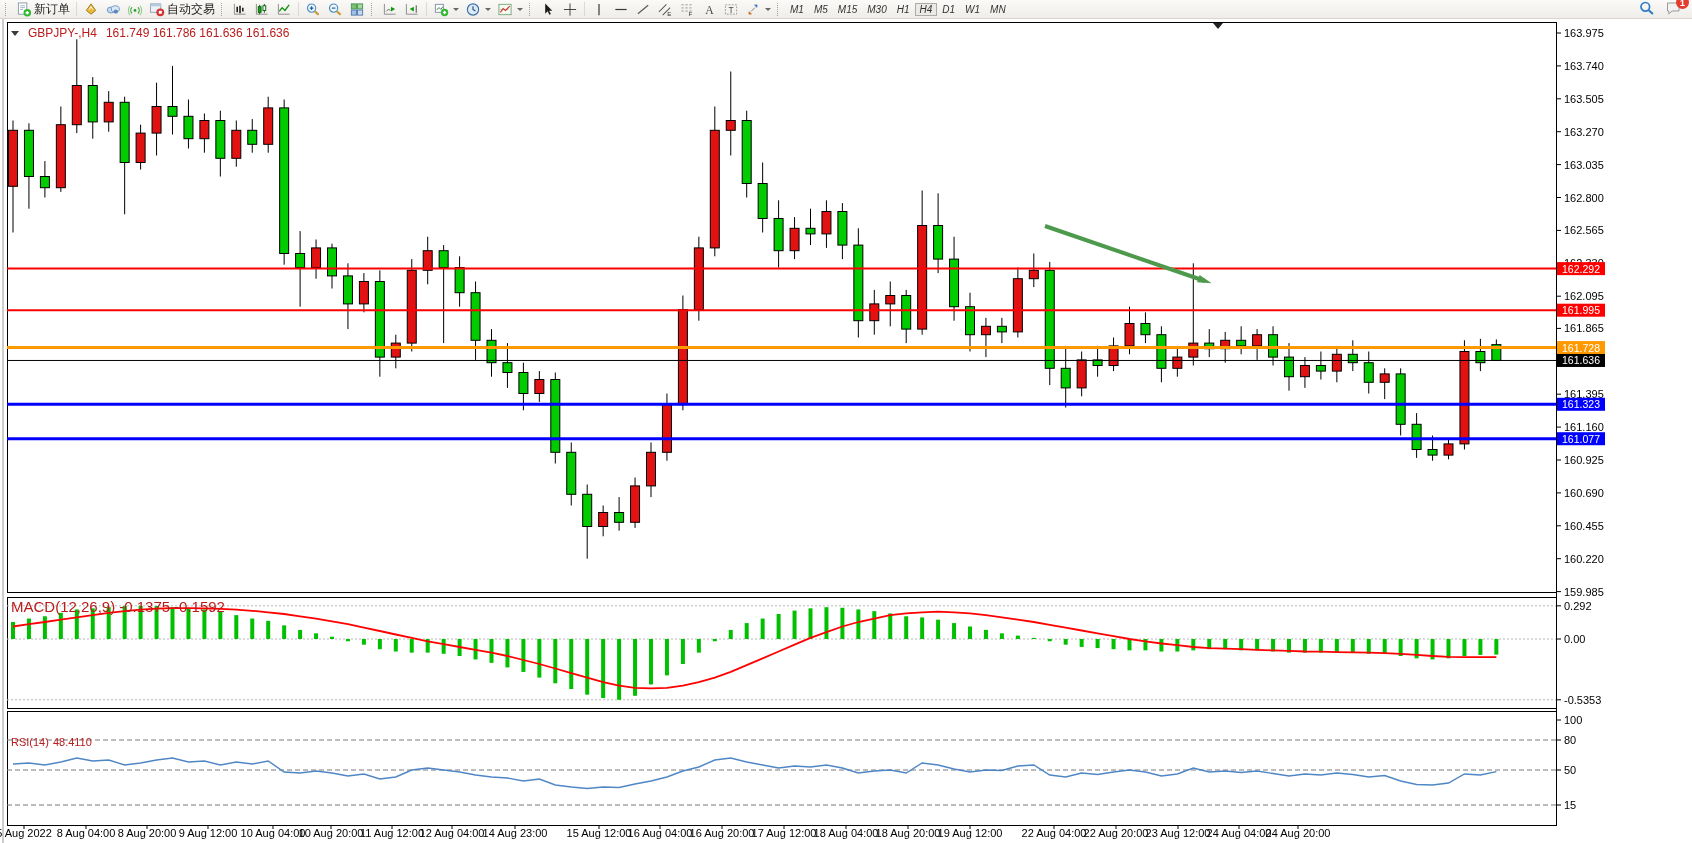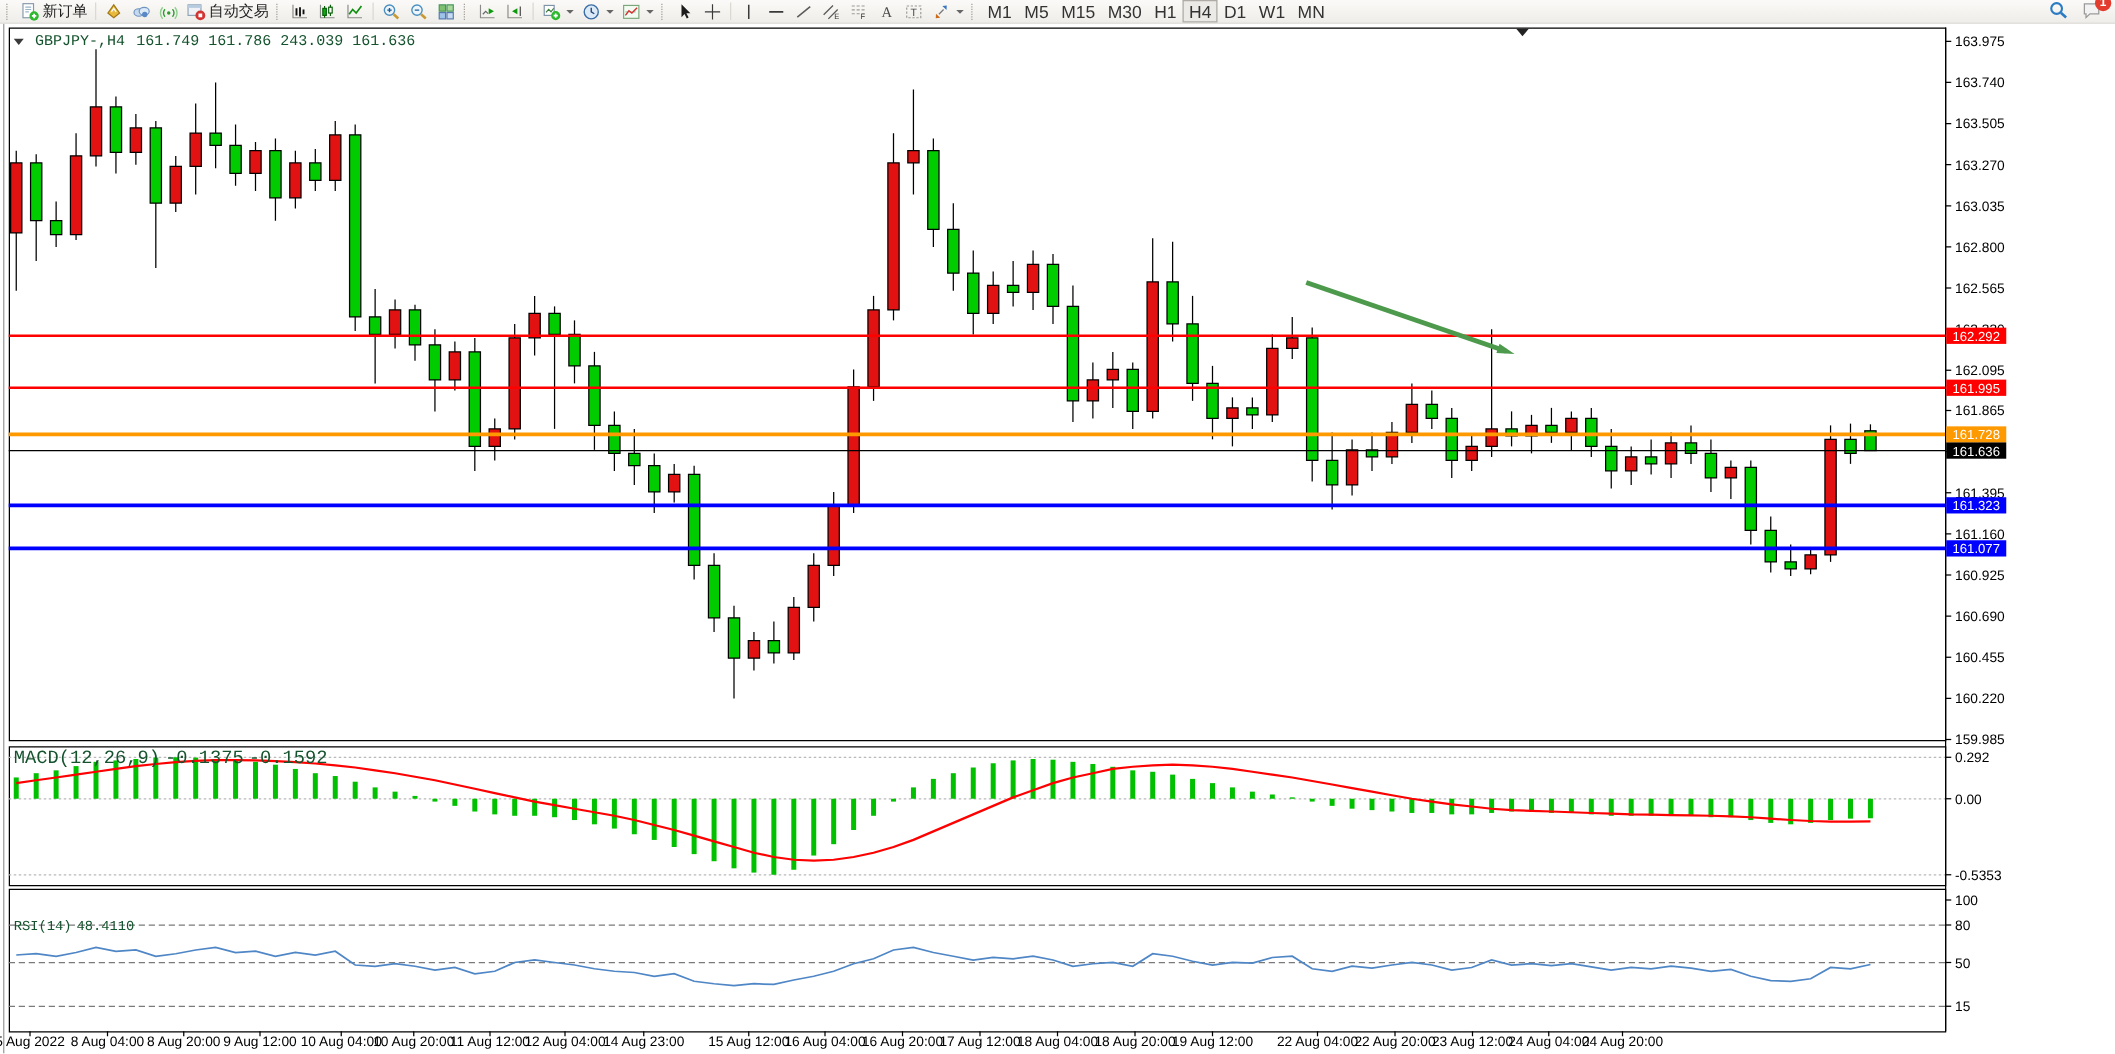--- a/index.html
+++ b/index.html
@@ -7,30 +7,30 @@
        font-family:"Liberation Sans","DejaVu Sans",sans-serif;font-size:11px;color:#111;user-select:none;}
   
   .toolbar{position:absolute;left:0;top:0;width:1692px;height:19px;
            background:linear-gradient(#fbfaf8,#efede9);border-bottom:1px solid #d8d5d0;
            display:flex;align-items:center;padding-left:2px;box-sizing:border-box;}
   .tbtn{display:flex;align-items:center;height:17px;padding:0 3px;gap:2px;cursor:default;}
   .tbtn svg{display:block;}
   .tbtn .lbl{font-size:12px;color:#1d1d1d;white-space:nowrap;}
   .gripper{width:3px;height:13px;border-left:1px dotted #a49f97;margin:0 4px 0 3px;}
   .sep{width:1px;height:14px;background:#dcd8d2;margin:0 3px;}
-  .tf{font-size:14px;color:#333;padding:1px 5px;cursor:default;}
+  .tf{font-size:10px;color:#333;padding:1px 5px;cursor:default;font-style:italic;}
   .tf.active{background:#eceae6;border:1px solid #aeaba5;padding:0 4px;}
   .right-box{margin-left:auto;display:flex;align-items:center;gap:10px;padding-right:10px;}
   .chatwrap{position:relative;}
   .badge{position:absolute;top:-4px;right:-7px;background:#e43b2f;color:#fff;border-radius:8px;
          font-size:9.5px;font-weight:bold;min-width:13px;height:13px;line-height:13px;text-align:center;}
   .dd{width:0;height:0;border:3px solid transparent;border-top-color:#666;margin:4px 0 0 2px;}
   
   .chart-svg{position:absolute;left:0;top:19px;}
-  .ovl{position:absolute;white-space:nowrap;color:#14532d;font-family:Liberation Mono, monospace;}
+  .ovl{position:absolute;white-space:nowrap;color:#b91c1c;}
   .ttl{left:11px;top:26px;font-size:12px;display:flex;align-items:center;gap:5px;}
   .tri{width:0;height:0;border-left:4px solid transparent;border-right:4px solid transparent;border-top:5px solid #3a3a3a;}
   .macdlbl{left:11px;top:598px;font-size:15px;}
   .rsilbl{left:11px;top:713px;font-size:11px;margin-top:23px;}
   .ovl span{margin-right:4px;}
 </style>
 </head>
 <body>
 
 <div class="app">
@@ -671,21 +671,21 @@
         <line x1="1239" y1="806" x2="1239" y2="810" stroke="#000"></line>
         <text x="1239" y="818" font-size="11" fill="#000" text-anchor="middle">24 Aug 04:00</text>
         <line x1="1298" y1="806" x2="1298" y2="810" stroke="#000"></line>
         <text x="1298" y="818" font-size="11" fill="#000" text-anchor="middle">24 Aug 20:00</text>
       </g>
     </svg>
 
   <div class="ovl ttl">
     <span class="tri"></span>
     <span>GBPJPY-,H4</span>
-    <span>161.749 161.786 243.039 161.636</span>
+    <span>161.749 161.786 161.636 161.636</span>
   </div>
 
   <div class="ovl macdlbl">
     <span>MACD(12,26,9)</span><span>-0.1375</span><span>-0.1592</span>
   </div>
 
   <div class="ovl rsilbl">
     <span>RSI(14)</span><span>48.4110</span>
   </div>
 </div>

